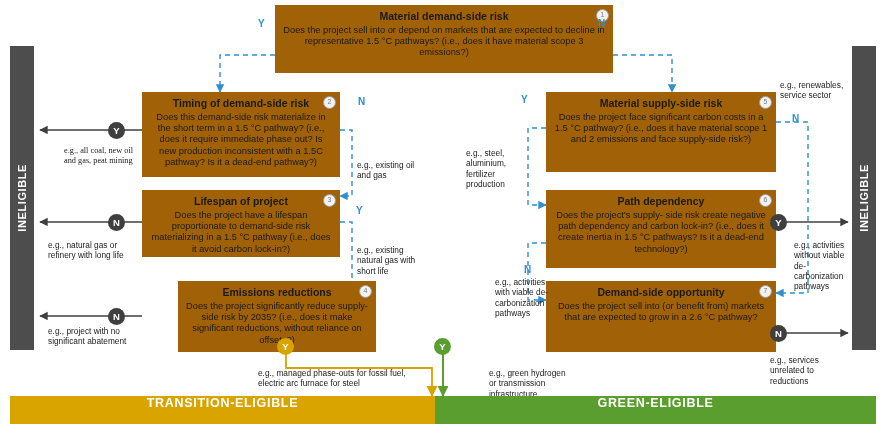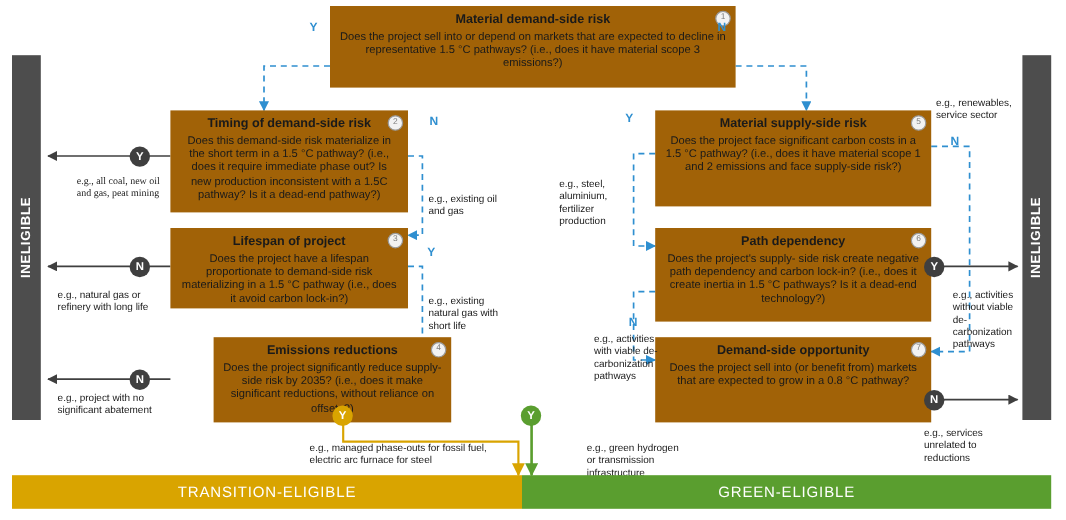--- a/index.html
+++ b/index.html
@@ -60,24 +60,24 @@
     writing-mode:vertical-rl;
     transform:rotate(180deg);
     white-space:nowrap;
   }
 
   
   .bottombar{
     position:absolute;
     height:28px;
     color:#ffffff;
-    font-weight:normal;
+    font-weight:bold;
     font-size:12.5px;
     letter-spacing:.7px;
-    display:flex;align-items:center;justify-content:center;
+    display:flex;align-items:flex-start;justify-content:center;
   }
   #transition-bar{background:#d9a400;}
   #green-bar{background:#5a9e2f;}
 
   
   .badge{
     position:absolute;
     width:17px;height:17px;
     border-radius:50%;
     color:#ffffff;
@@ -193,21 +193,21 @@
 
   <div class="qbox" id="box-6" style="left:546px;top:190px;width:230px;height:78px;">
     <span class="qnum">6</span>
     <span class="qtitle">Path dependency</span>
     <span class="qtext">Does the project's supply- side risk create negative path dependency and carbon lock-in? (i.e., does it create inertia in 1.5 °C pathways? Is it a dead-end technology?)</span>
   </div>
 
   <div class="qbox" id="box-7" style="left:546px;top:281px;width:230px;height:71px;">
     <span class="qnum">7</span>
     <span class="qtitle">Demand-side opportunity</span>
-    <span class="qtext">Does the project sell into (or benefit from) markets that are expected to grow in a 0.8 °C pathway?</span>
+    <span class="qtext">Does the project sell into (or benefit from) markets that are expected to grow in a 2.6 °C pathway?</span>
   </div>
 
   <div class="badge badge-dark" style="left:108px;top:122px;">
     <span>Y</span>
   </div>
   <div class="badge badge-dark" style="left:108px;top:214px;">
     <span>N</span>
   </div>
   <div class="badge badge-dark" style="left:108px;top:308px;">
     <span>N</span>

